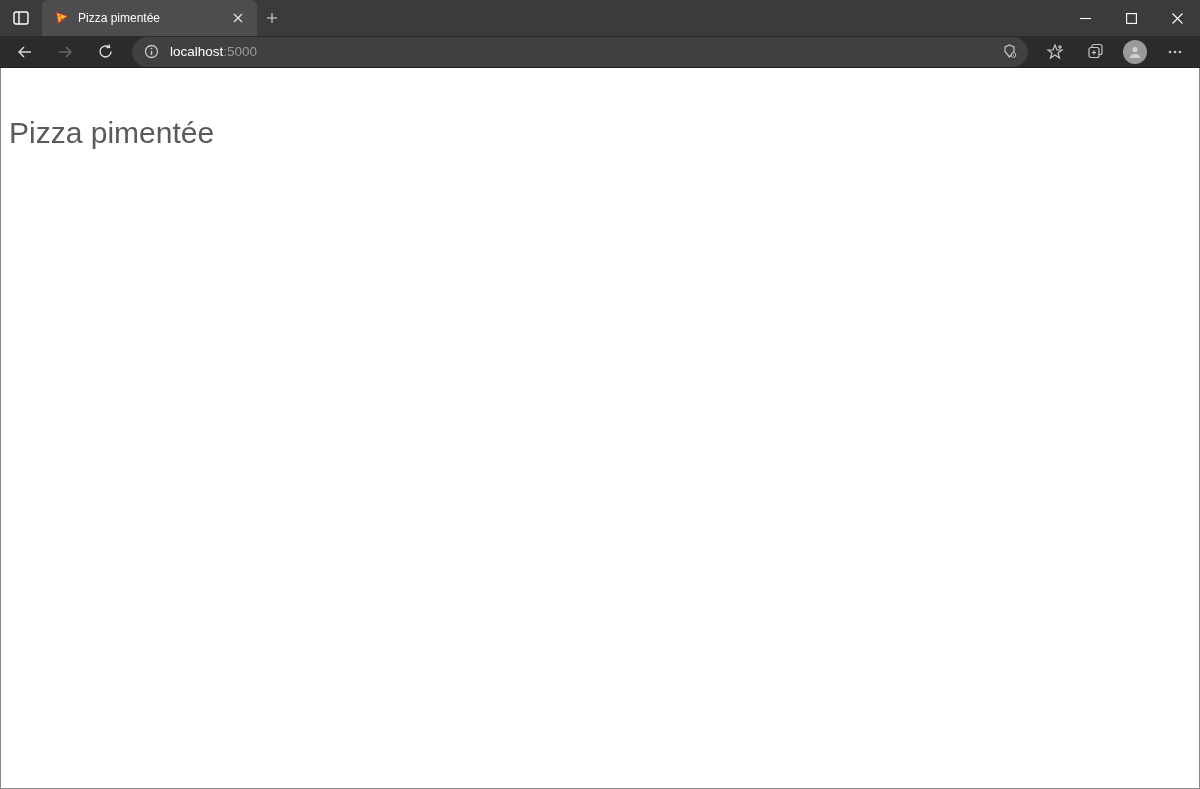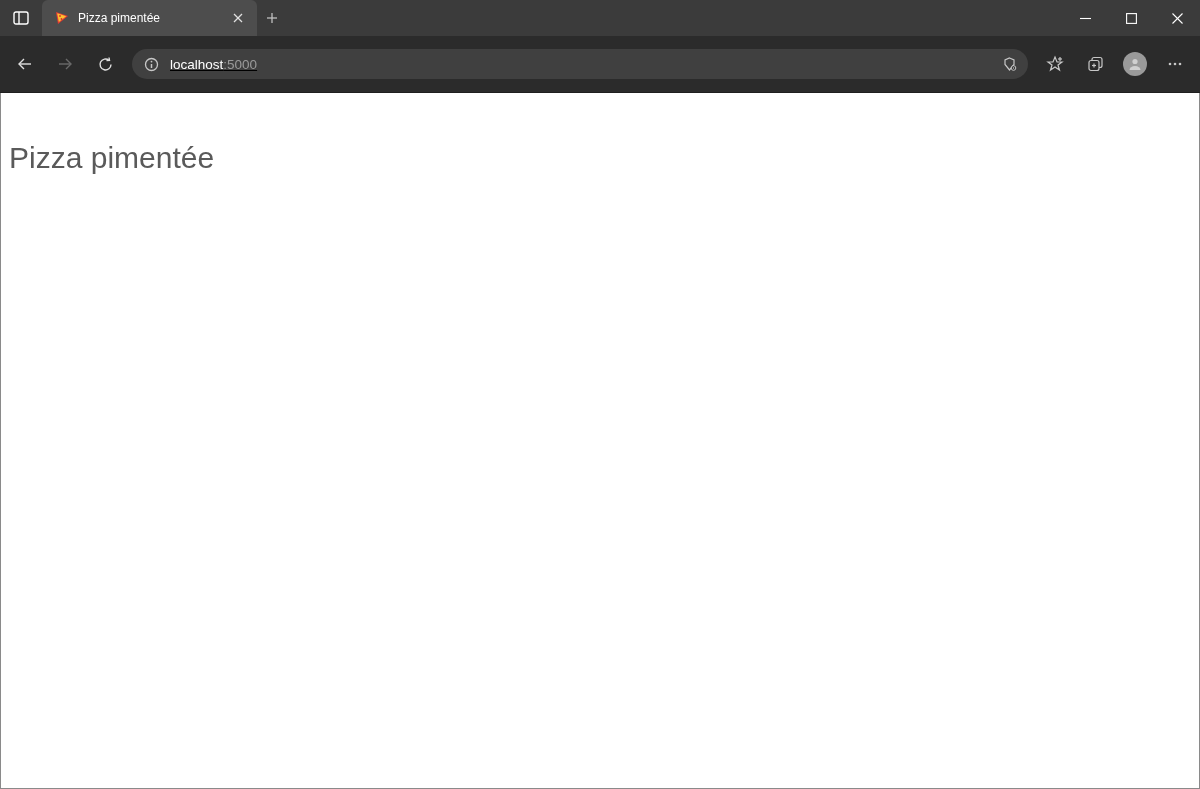--- a/index.html
+++ b/index.html
@@ -84,28 +84,27 @@
       width: 46px;
       display: flex;
       align-items: center;
       justify-content: center;
       color: #fff;
       cursor: pointer;
     }
 
     
     .toolbar {
-      height: 57px;
+      height: 32px;
       background: #2b2b2b;
       display: flex;
       align-items: center;
       padding: 0 6px;
       gap: 2px;
       border-bottom: 1px solid #1f1f1f;
-      text-decoration: underline;
     }
     .tb-btn {
       width: 38px;
       height: 32px;
       display: flex;
       align-items: center;
       justify-content: center;
       color: #c7c7c7;
       cursor: pointer;
       border-radius: 4px;

